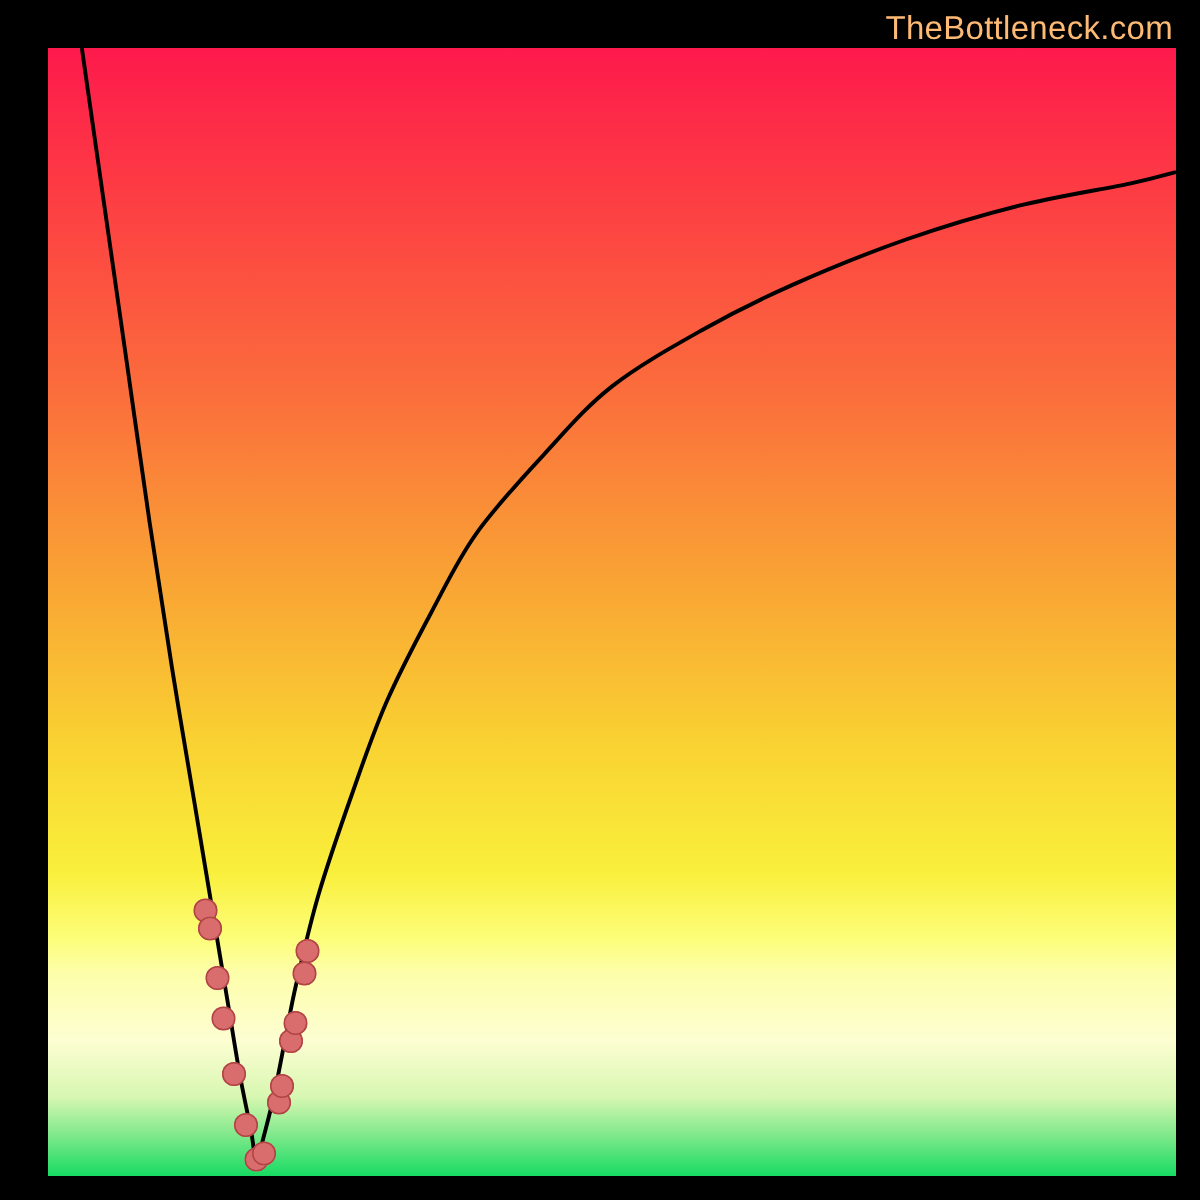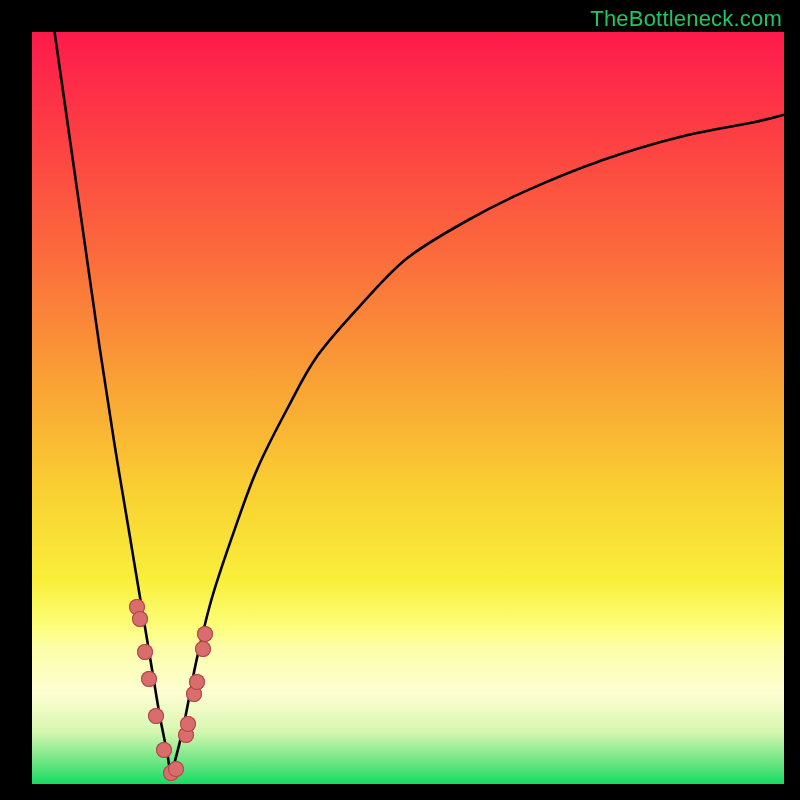--- a/index.html
+++ b/index.html
@@ -20,21 +20,21 @@
     overflow: hidden;
   }
   .gradient-bg {
     position: absolute;
     inset: 0;
   }
   .watermark {
     position: absolute;
     top: 6px;
     right: 18px;
-    color: #22c55e;
+    color: #fdba74;
     font-size: 22px;
     font-weight: 500;
     letter-spacing: 0.2px;
     z-index: 200;
   }
   svg.curve {
     position: absolute;
     inset: 0;
     z-index: 50;
   }

